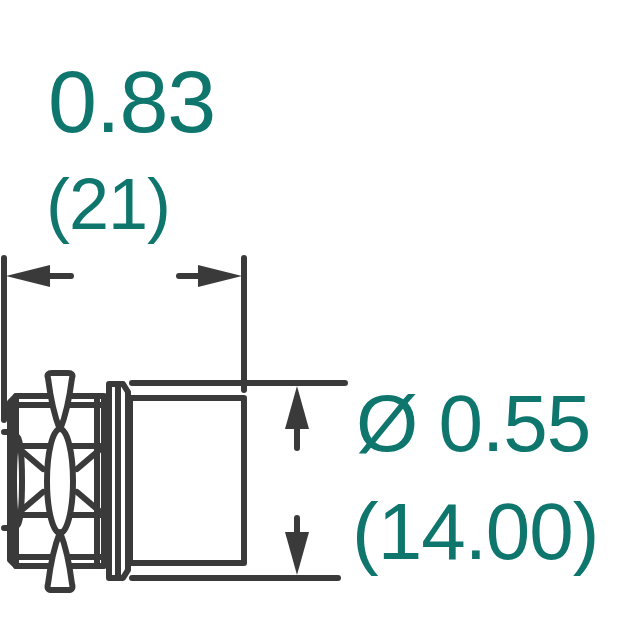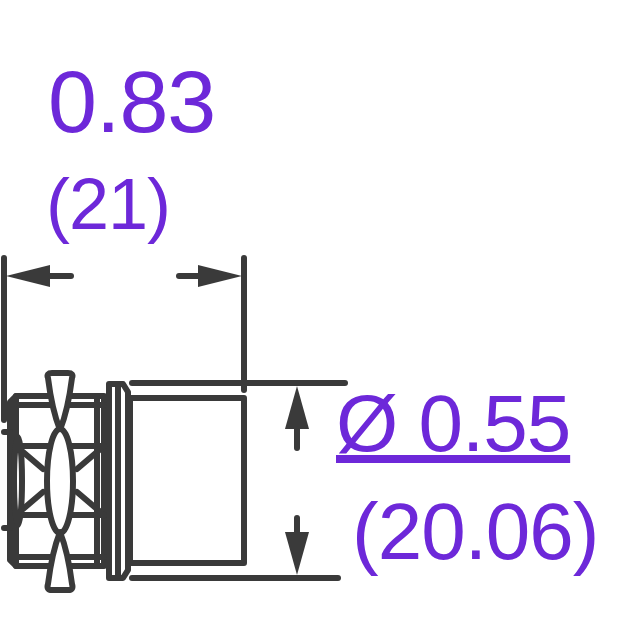--- a/index.html
+++ b/index.html
@@ -1,20 +1,20 @@
 <!DOCTYPE html>
 <html><head>
   <meta charset="utf-8">
   <style>
     html, body { margin: 0; padding: 0; background: #ffffff; }
     body { width: 640px; height: 640px; position: relative; overflow: hidden; font-family: "Liberation Sans", sans-serif; }
-    .label { position: absolute; color: #6d28d9; font-family: "Liberation Sans", sans-serif; line-height: 1; white-space: nowrap; }
+    .label { position: absolute; color: #0f766e; font-family: "Liberation Sans", sans-serif; line-height: 1; white-space: nowrap; }
     #len-val { left: 48px; top: 58px; font-size: 88px; letter-spacing: -1px; }
     #len-mm { left: 46px; top: 168px; font-size: 72px; letter-spacing: -1px; }
-    #dia-val { left: 336px; top: 384px; font-size: 80px; letter-spacing: -1px; text-decoration: underline; }
+    #dia-val { left: 356px; top: 384px; font-size: 80px; letter-spacing: -1px; }
     #dia-mm { left: 352px; top: 492px; font-size: 80px; letter-spacing: -1px; }
     svg { position: absolute; left: 0; top: 0; }
   </style>
 </head>
 <body>
 
 <svg width="640" height="640" viewBox="0 0 640 640">
   <g stroke="#3a3a3a" stroke-width="6" stroke-linecap="round" stroke-linejoin="round" fill="none">
 
     <line x1="4" y1="258" x2="4" y2="420"></line>
@@ -59,13 +59,13 @@
     <polygon points="6,276 50,265 50,287"></polygon>
     <polygon points="242,276 198,265 198,287"></polygon>
     <polygon points="297,386 285,429 309,429"></polygon>
     <polygon points="297,575 285,532 309,532"></polygon>
   </g>
 </svg>
 
 <div class="label" id="len-val">0.83</div>
 <div class="label" id="len-mm">(21)</div>
 <div class="label" id="dia-val">Ø 0.55</div>
-<div class="label" id="dia-mm">(20.06)</div>
+<div class="label" id="dia-mm">(14.00)</div>
 
 </body></html>

